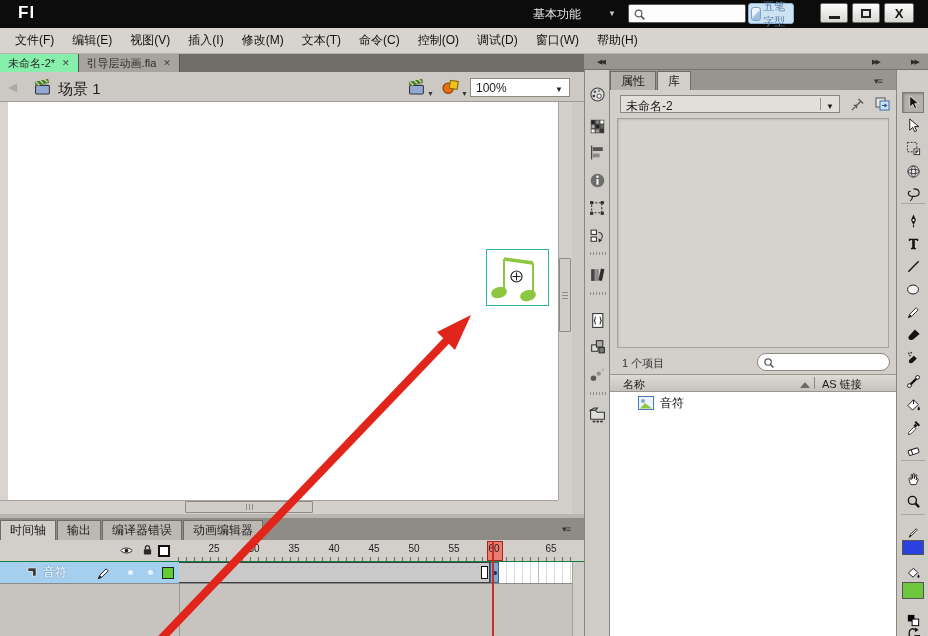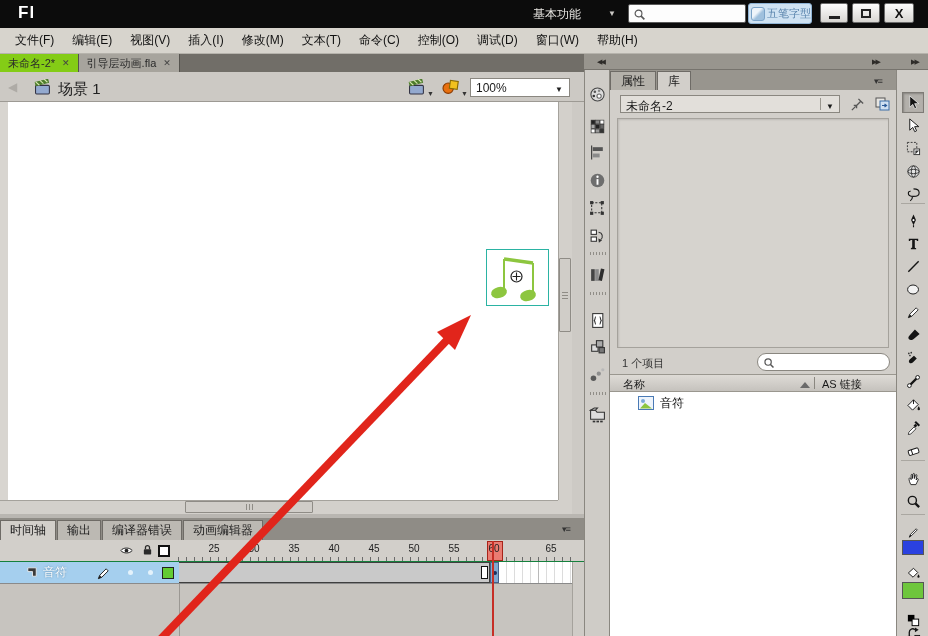--- a/index.html
+++ b/index.html
@@ -8,36 +8,36 @@
 .abs{position:absolute}
 svg{display:block}
 
 
 .titlebar{left:0;top:0;width:928px;height:28px;background:#0c0c0c}
 .fl-logo{left:18px;top:3px;color:#fff;font-size:17px;font-weight:bold;letter-spacing:1px}
 .workspace-btn{left:533px;top:6px;color:#e8e6e2;font-size:12px;cursor:default}
 .workspace-caret{left:608px;top:9px;color:#cac8c4;font-size:8px}
 .tb-search{left:628px;top:4px;width:118px;height:19px;background:#fdfdfd;border:1px solid #5a5a5a;border-radius:2px}
 .tb-search svg{position:absolute;left:4px;top:3px}
-.ime-badge{left:748px;top:3px;width:64px;height:21px;background:#cfe2f2;border:1px solid #8fb3d4;border-radius:3px;display:flex;align-items:center;padding-left:2px}
+.ime-badge{left:748px;top:3px;width:46px;height:21px;background:#cfe2f2;border:1px solid #8fb3d4;border-radius:3px;display:flex;align-items:center;padding-left:2px}
 .ime-logo{width:14px;height:14px;border-radius:3px;background:linear-gradient(135deg,#eef4fa 40%,#9fc0dd 60%);border:1px solid #7ba3c8;margin-right:2px}
 .ime-text{color:#5b85ad;font-size:11px}
 .winbtn{top:3px;width:28px;height:20px;background:linear-gradient(#fdfdfd,#d8d6d2);border:1px solid #6a6a6a;border-radius:2px;display:flex;align-items:center;justify-content:center}
 .winbtn .bar{width:11px;height:3px;background:#222;margin-top:8px}
 .winbtn .box{width:10px;height:9px;border:2px solid #222}
 .winbtn .x{font-size:13px;font-weight:bold;color:#111;line-height:1}
 
 
 .menubar{left:0;top:28px;width:928px;height:26px;background:#d7d4cd;border-bottom:1px solid #b6b3ac;display:flex;padding-left:6px}
 .menu-item{font-size:12px;color:#111;padding:0 9px;line-height:25px}
 
 
 .tabbar{left:0;top:54px;width:584px;height:18px;background:#716e68;display:flex}
 .doc-tab{height:18px;display:flex;align-items:center;padding:0 8px;font-size:11px;color:#2a2a2a;background:#a7a49d;border-right:1px solid #55534e}
-.doc-tab.active{background:#84cc16}
+.doc-tab.active{background:#86efac}
 .doc-tab .close{margin-left:7px;font-size:9px;color:#444;line-height:1}
 
 
 .scenebar{left:0;top:72px;width:584px;height:30px;background:#ccc9c4;border-bottom:1px solid #9d9a94}
 .back-arrow{left:8px;top:8px;color:#aeaba6;font-size:12px}
 .scene-label{left:58px;top:8px;font-size:15px;color:#222}
 .mini-caret{font-size:7px;color:#333}
 .zoom-select{left:470px;top:6px;width:100px;height:19px;background:#fff;border:1px solid #8a8780;font-size:12px;padding:2px 5px;position:absolute}
 .zoom-select .sel-caret{position:absolute;right:6px;top:6px;font-size:8px;color:#222}
 

